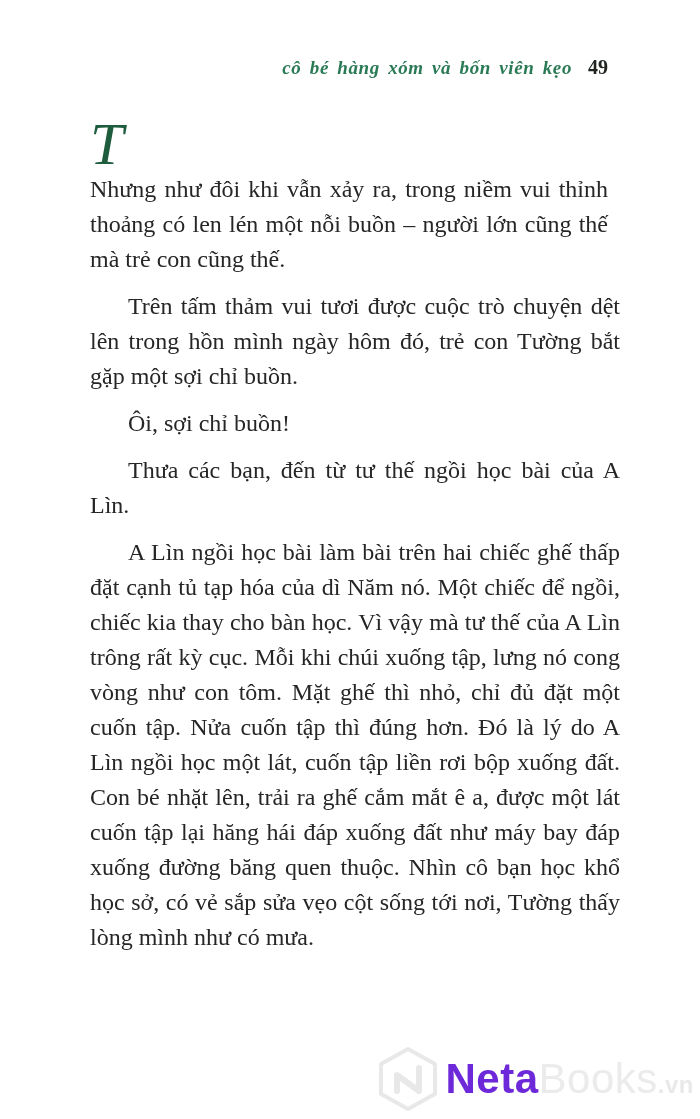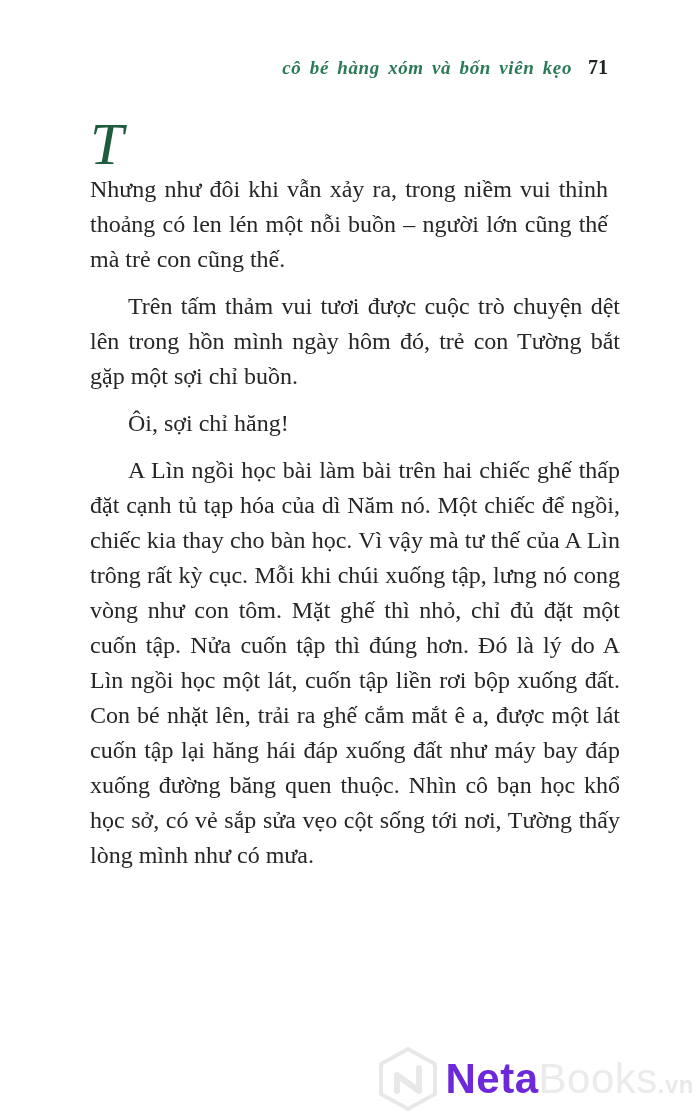--- a/index.html
+++ b/index.html
@@ -102,31 +102,32 @@
   .wm-books { font-weight: 400; color: #ebebeb; }
   .wm-tld   { font-weight: 700; font-size: 24px; color: #e9e9e9; }
 </style>
 </head>
 <body>
 
 <div class="page">
 
   <div class="page-header">
     <span class="running-title">cô bé hàng xóm và bốn viên kẹo</span>
-    <span class="page-number">71</span>
+    <span class="page-number">49</span>
   </div>
 
   <div class="text-block">
     <div class="opening-line">
       <span class="drop-cap">T</span>
     </div>
     <p class="opening-rest">Nhưng như đôi khi vẫn xảy ra, trong niềm vui thỉnh thoảng có len lén một nỗi buồn – người lớn cũng thế mà trẻ con cũng thế.</p>
     <div>
         <p class="para">Trên tấm thảm vui tươi được cuộc trò chuyện dệt lên trong hồn mình ngày hôm đó, trẻ con Tường bắt gặp một sợi chỉ buồn.</p>
-        <p class="para">Ôi, sợi chỉ hăng!</p>
+        <p class="para">Ôi, sợi chỉ buồn!</p>
+        <p class="para">Thưa các bạn, đến từ tư thế ngồi học bài của A Lìn.</p>
         <p class="para">A Lìn ngồi học bài làm bài trên hai chiếc ghế thấp đặt cạnh tủ tạp hóa của dì Năm nó. Một chiếc để ngồi, chiếc kia thay cho bàn học. Vì vậy mà tư thế của A Lìn trông rất kỳ cục. Mỗi khi chúi xuống tập, lưng nó cong vòng như con tôm. Mặt ghế thì nhỏ, chỉ đủ đặt một cuốn tập. Nửa cuốn tập thì đúng hơn. Đó là lý do A Lìn ngồi học một lát, cuốn tập liền rơi bộp xuống đất. Con bé nhặt lên, trải ra ghế cắm mắt ê a, được một lát cuốn tập lại hăng hái đáp xuống đất như máy bay đáp xuống đường băng quen thuộc. Nhìn cô bạn học khổ học sở, có vẻ sắp sửa vẹo cột sống tới nơi, Tường thấy lòng mình như có mưa.</p>
       </div>
   </div>
 
   <div class="watermark">
     <svg class="wm-icon" viewBox="0 0 64 64">
       <polygon points="32,2 59,17 59,47 32,62 5,47 5,17" fill="none" stroke="#e8e8e8" stroke-width="4" stroke-linejoin="round"></polygon>
       <path d="M21 44 L21 28 L43 44 L43 21" fill="none" stroke="#e8e8e8" stroke-width="6" stroke-linecap="round" stroke-linejoin="round"></path>
     </svg>
     <span class="wm-text">

